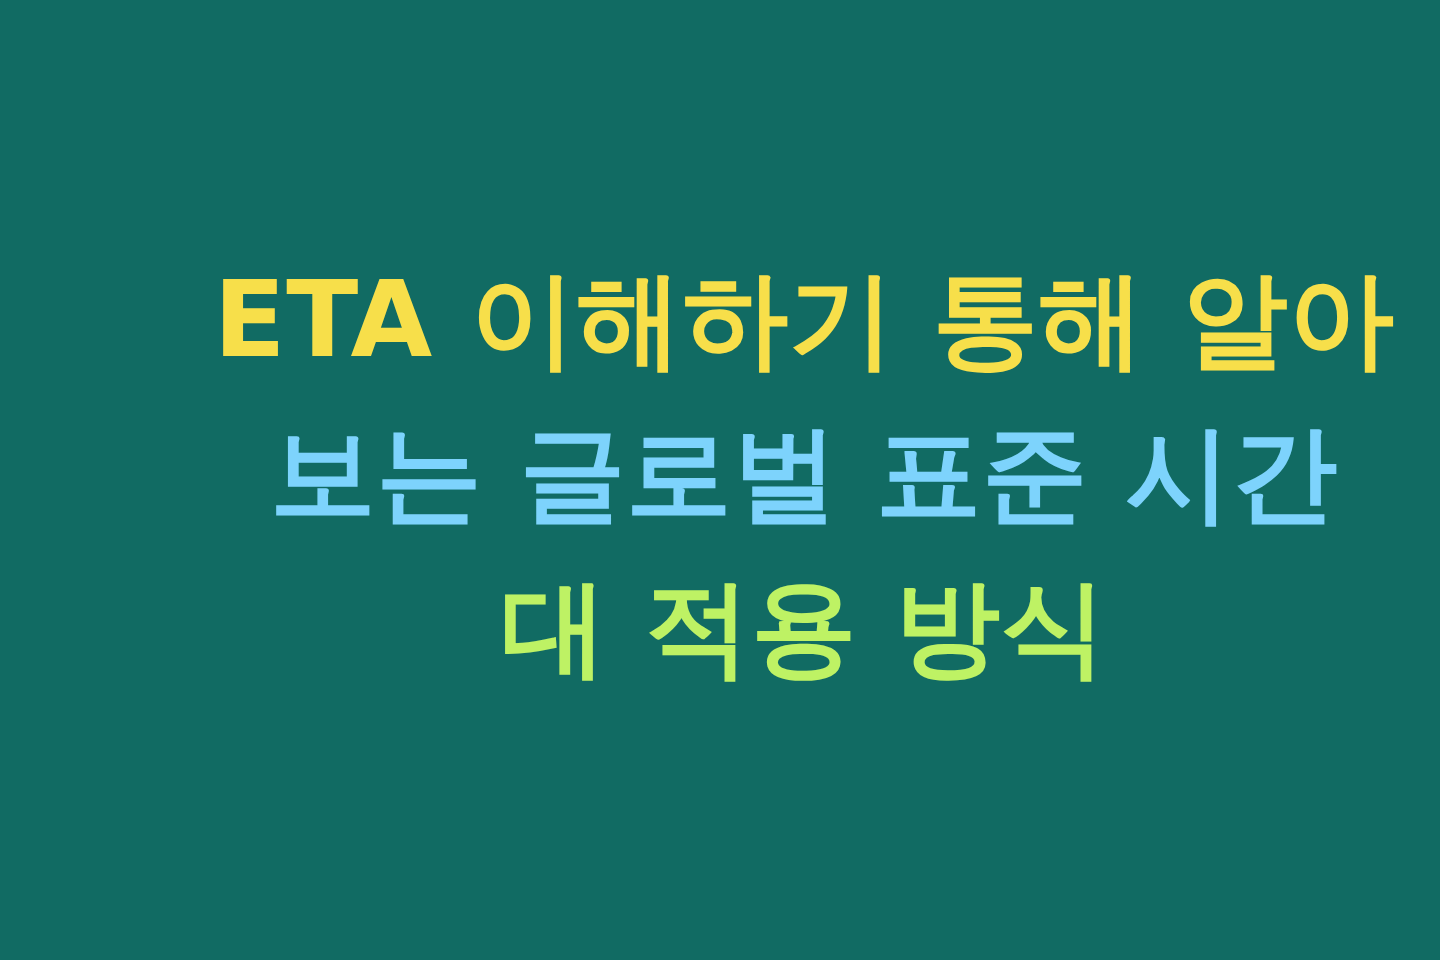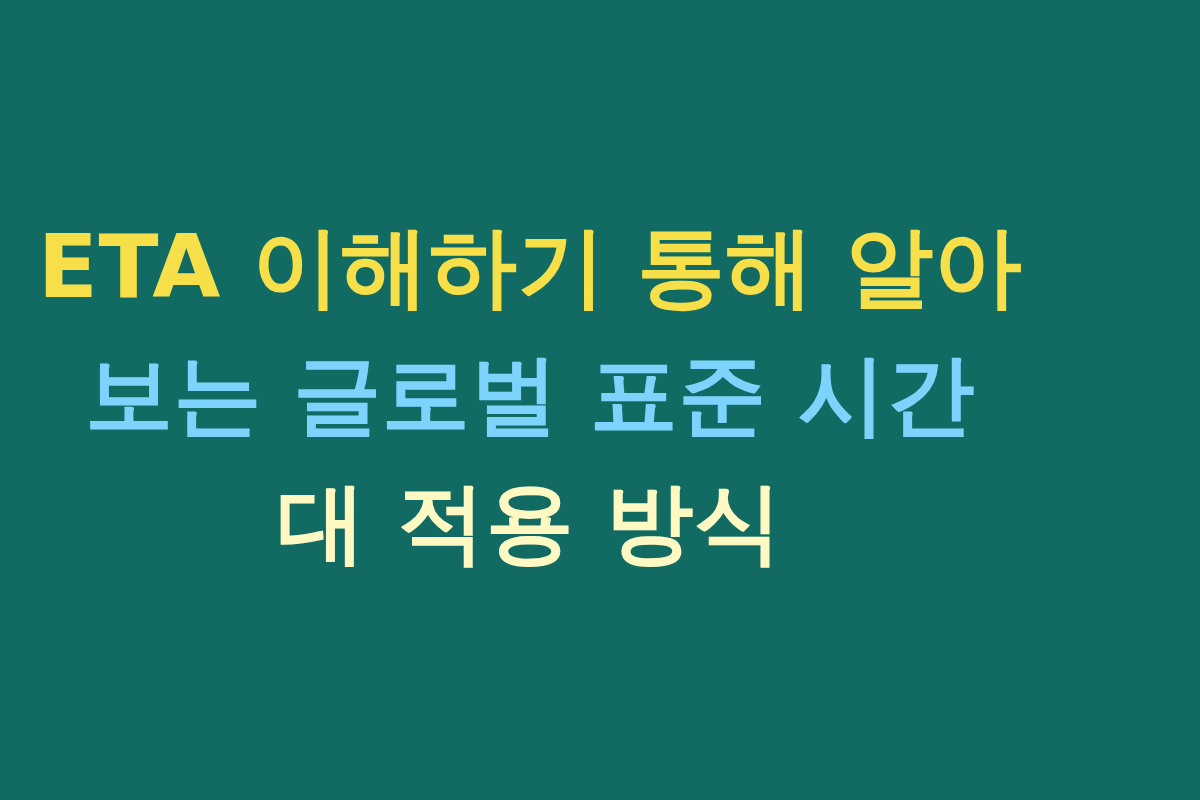--- a/index.html
+++ b/index.html
@@ -15,21 +15,21 @@
     font-family: "DejaVu Sans", sans-serif;
   }
 
   #title-card {
     position: relative;
     box-sizing: border-box;
     width: 1200px;
     height: 800px;
     display: flex;
     align-items: center;
-    justify-content: flex-start;
+    justify-content: flex-end;
     background: #116B63;
   }
 
   #title-block {
     width: 1060px;
     text-align: center;
     
     margin-top: -10px;
   }
 
@@ -46,16 +46,16 @@
   }
 </style>
 </head>
 <body>
 
 <div id="title-card" style="background: rgb(17, 107, 99);">
 
   <div id="title-block">
     <span class="title-line" style="color: rgb(247, 223, 74);">ETA 이해하기 통해 알아</span>
     <span class="title-line" style="color: #7dd3fc;">보는 글로벌 표준 시간</span>
-    <span class="title-line" style="color: #fef9c3;">대 적용 방식</span>
+    <span class="title-line" style="color: #bef264;">대 적용 방식</span>
   </div>
 
 </div>
 
 </body></html>

